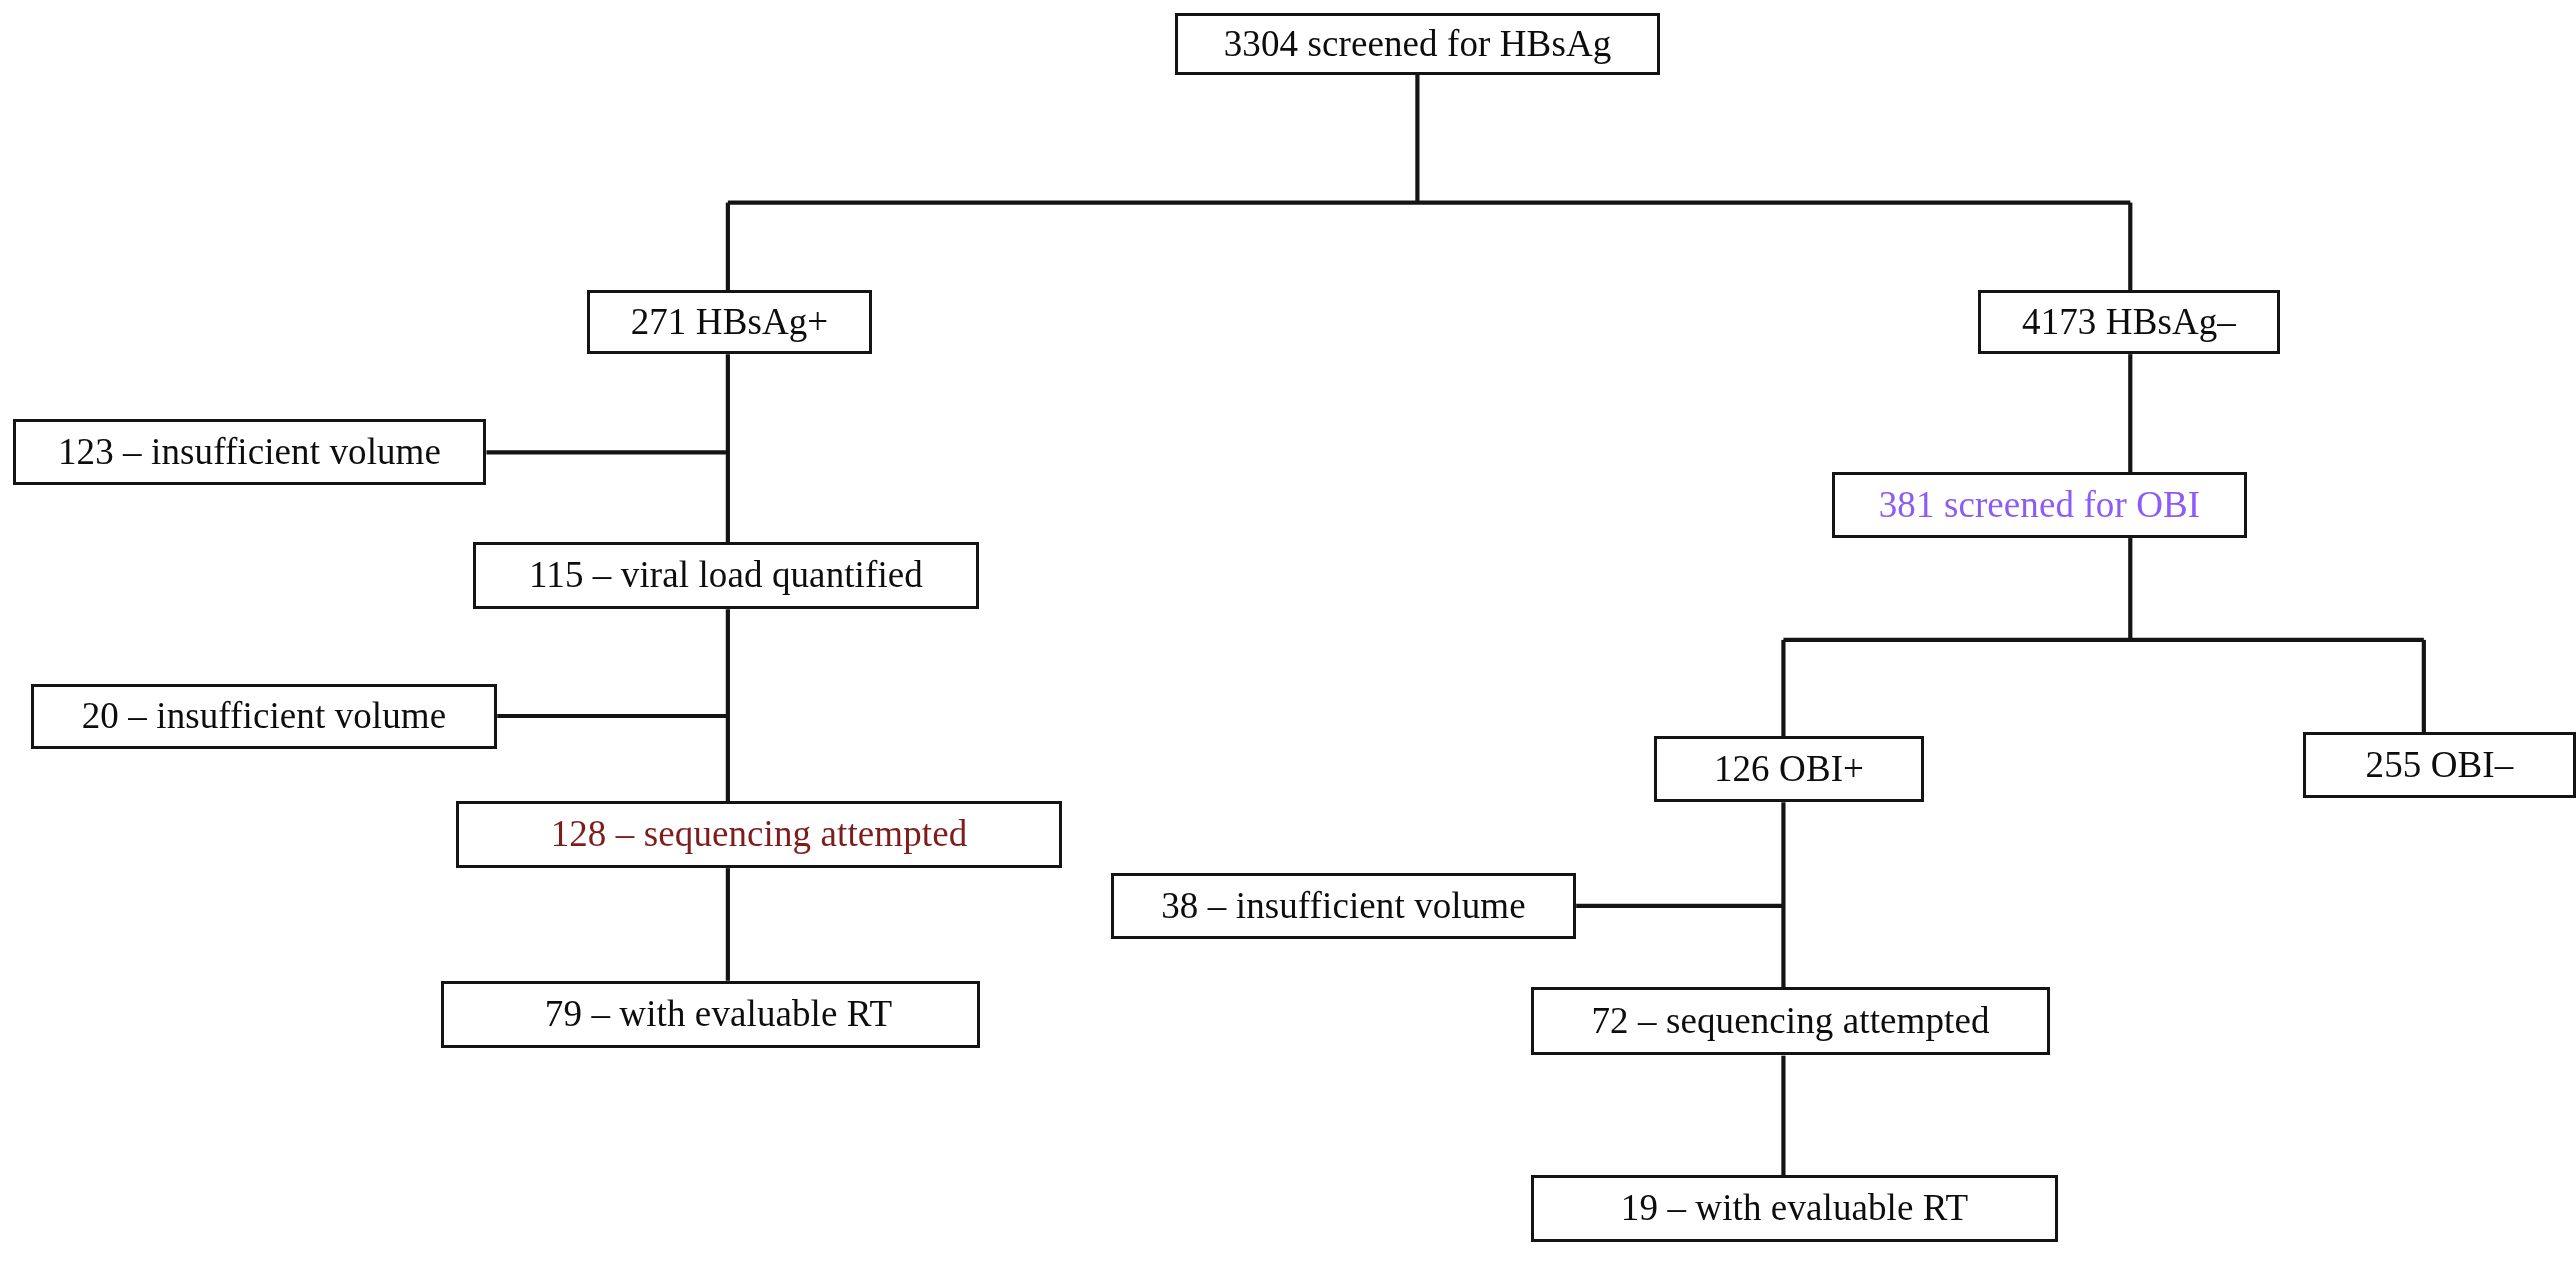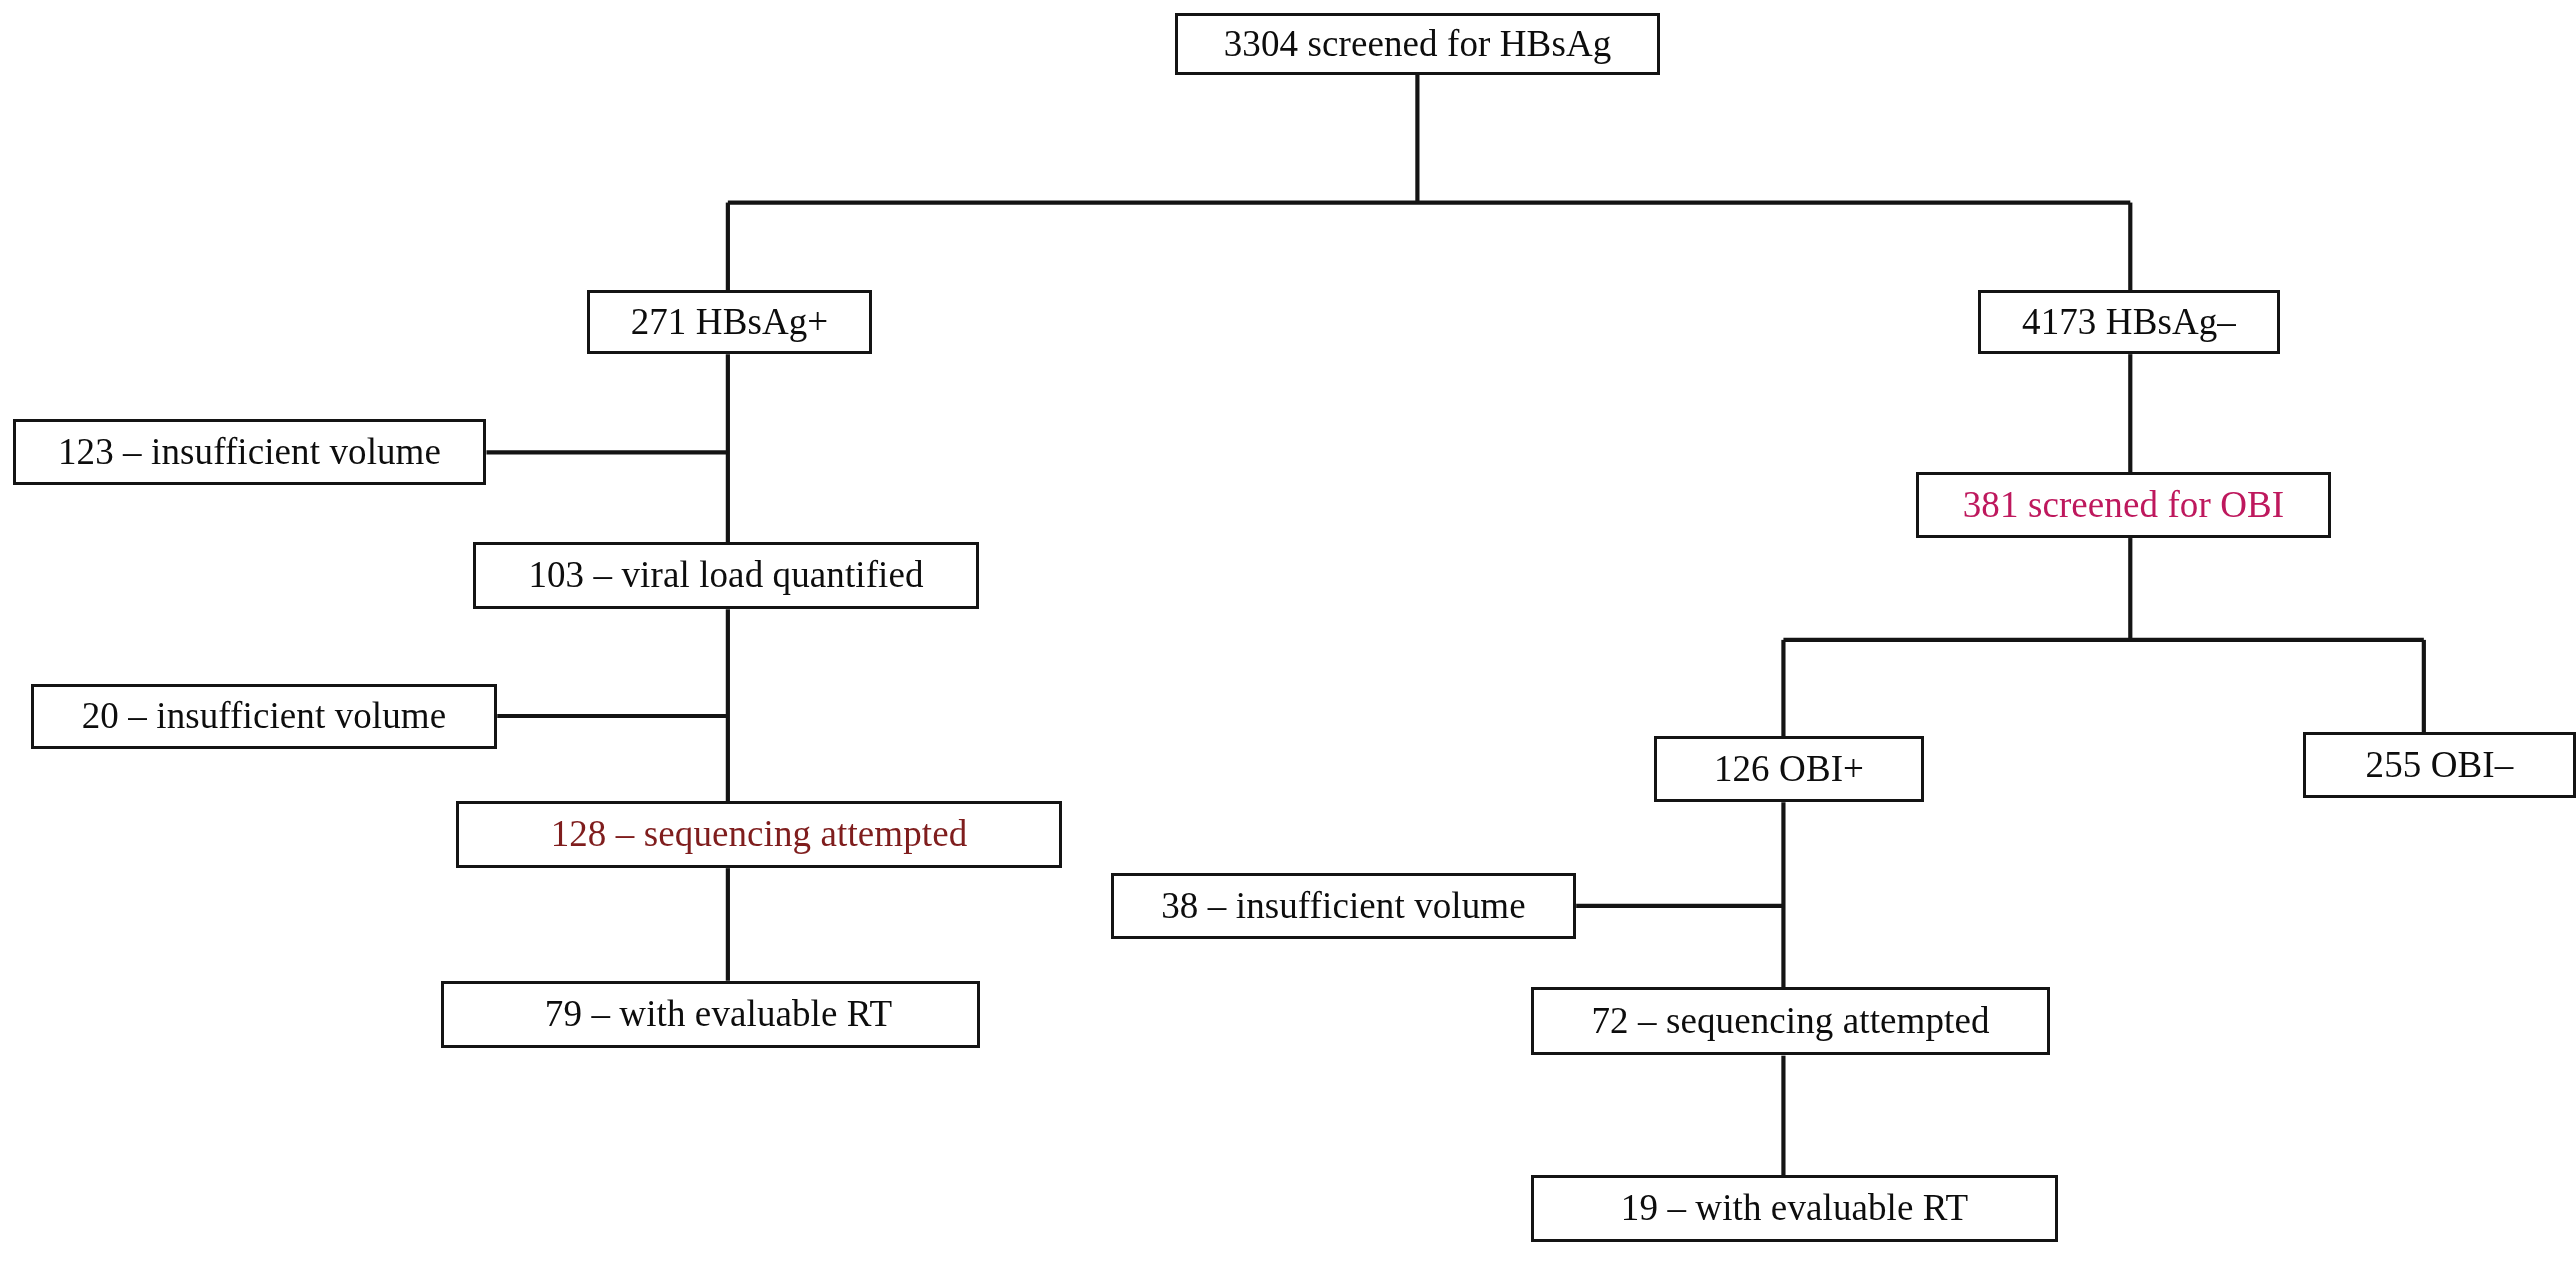--- a/index.html
+++ b/index.html
@@ -77,32 +77,32 @@
       <div class="node" style="left: 587px; top: 290px; width: 285px; height: 64px; border-color: rgb(20, 20, 20); background: rgb(255, 255, 255); color: rgb(13, 13, 13);">
         <span>271 HBsAg+</span>
       </div>
       <div class="node" style="left: 1978px; top: 290px; width: 302px; height: 64px; border-color: rgb(20, 20, 20); background: rgb(255, 255, 255); color: rgb(13, 13, 13);">
         <span>4173 HBsAg–</span>
       </div>
       <div class="node" style="left: 13px; top: 419px; width: 473px; height: 66px; border-color: rgb(20, 20, 20); background: rgb(255, 255, 255); color: rgb(13, 13, 13);">
         <span>123 – insufficient volume</span>
       </div>
       <div class="node" style="left: 473px; top: 542px; width: 506px; height: 67px; border-color: rgb(20, 20, 20); background: rgb(255, 255, 255); color: rgb(13, 13, 13);">
-        <span>103 – viral load quantified</span>
+        <span>115 – viral load quantified</span>
       </div>
       <div class="node" style="left: 31px; top: 684px; width: 466px; height: 65px; border-color: rgb(20, 20, 20); background: rgb(255, 255, 255); color: rgb(13, 13, 13);">
         <span>20 – insufficient volume</span>
       </div>
       <div class="node" style="left: 456px; top: 801px; width: 606px; height: 67px; border-color: rgb(20, 20, 20); background: rgb(255, 255, 255); color: #7f1d1d;">
         <span>128 – sequencing attempted</span>
       </div>
       <div class="node" style="left: 441px; top: 981px; width: 539px; height: 67px; border-color: rgb(20, 20, 20); background: rgb(255, 255, 255); color: rgb(13, 13, 13); padding-left: 16px;">
         <span>79 – with evaluable RT</span>
       </div>
-      <div class="node" style="left: 1916px; top: 472px; width: 415px; height: 66px; border-color: rgb(20, 20, 20); background: rgb(255, 255, 255); color: #be185d;">
+      <div class="node" style="left: 1832px; top: 472px; width: 415px; height: 66px; border-color: rgb(20, 20, 20); background: rgb(255, 255, 255); color: #8b5cf6;">
         <span>381 screened for OBI</span>
       </div>
       <div class="node" style="left: 1654px; top: 736px; width: 270px; height: 66px; border-color: rgb(20, 20, 20); background: rgb(255, 255, 255); color: rgb(13, 13, 13);">
         <span>126 OBI+</span>
       </div>
       <div class="node" style="left: 2303px; top: 732px; width: 273px; height: 66px; border-color: rgb(20, 20, 20); background: rgb(255, 255, 255); color: rgb(13, 13, 13);">
         <span>255 OBI–</span>
       </div>
       <div class="node" style="left: 1111px; top: 873px; width: 465px; height: 66px; border-color: rgb(20, 20, 20); background: rgb(255, 255, 255); color: rgb(13, 13, 13);">
         <span>38 – insufficient volume</span>

